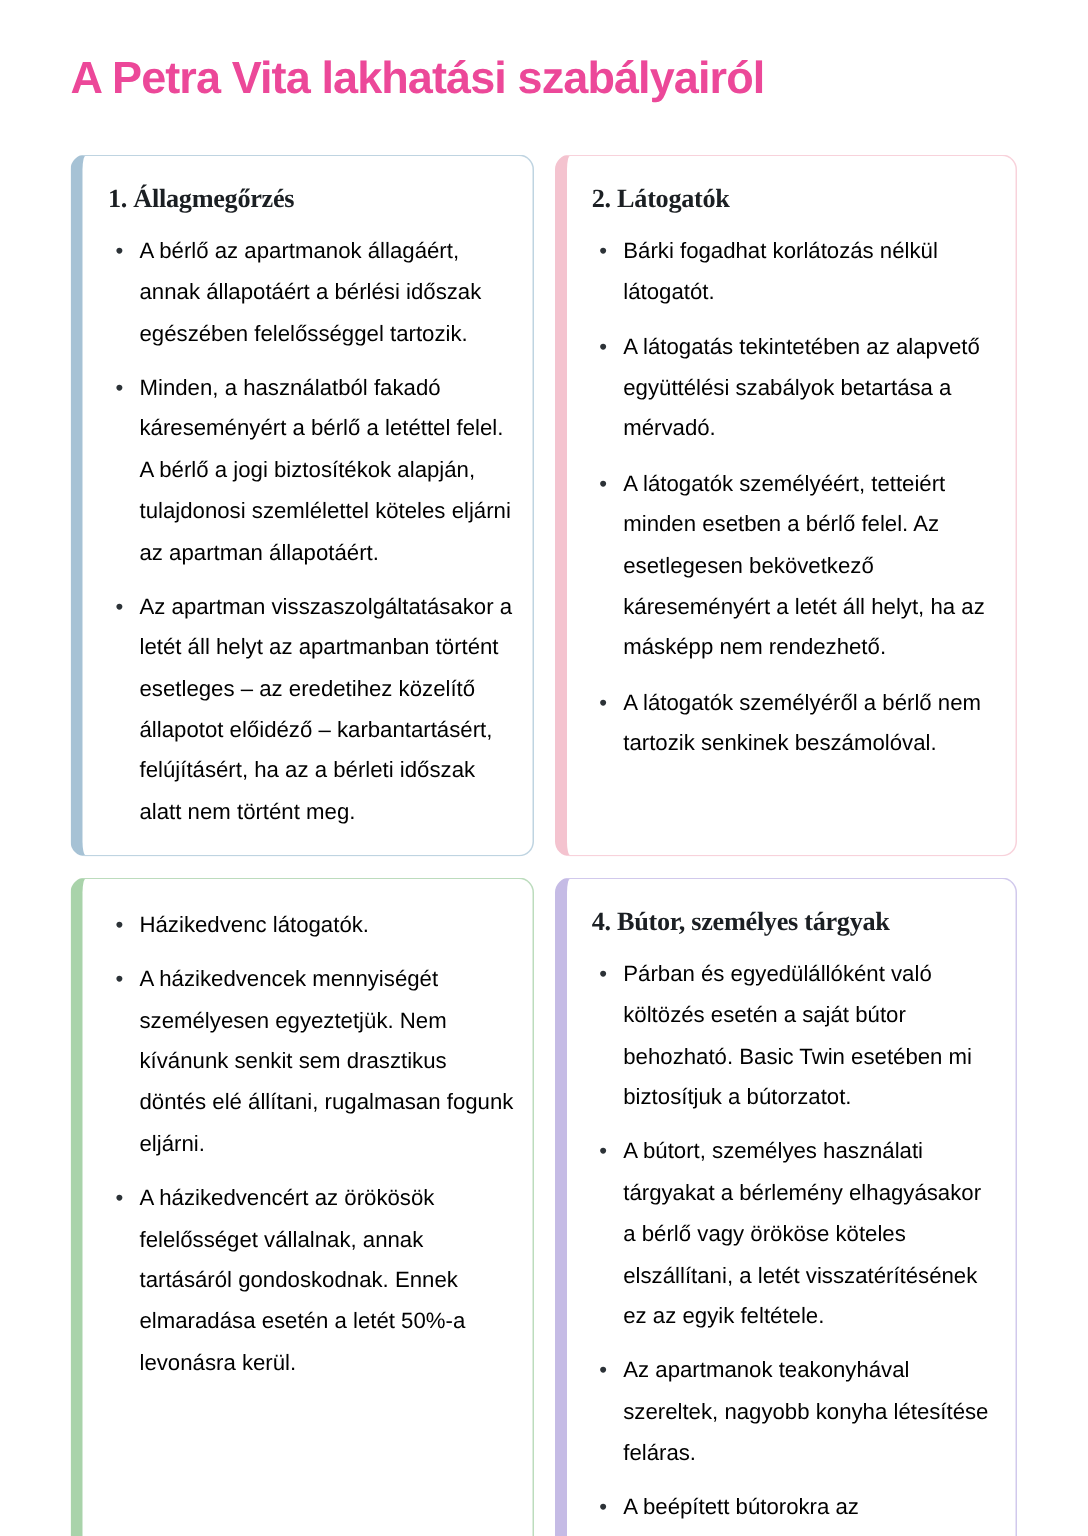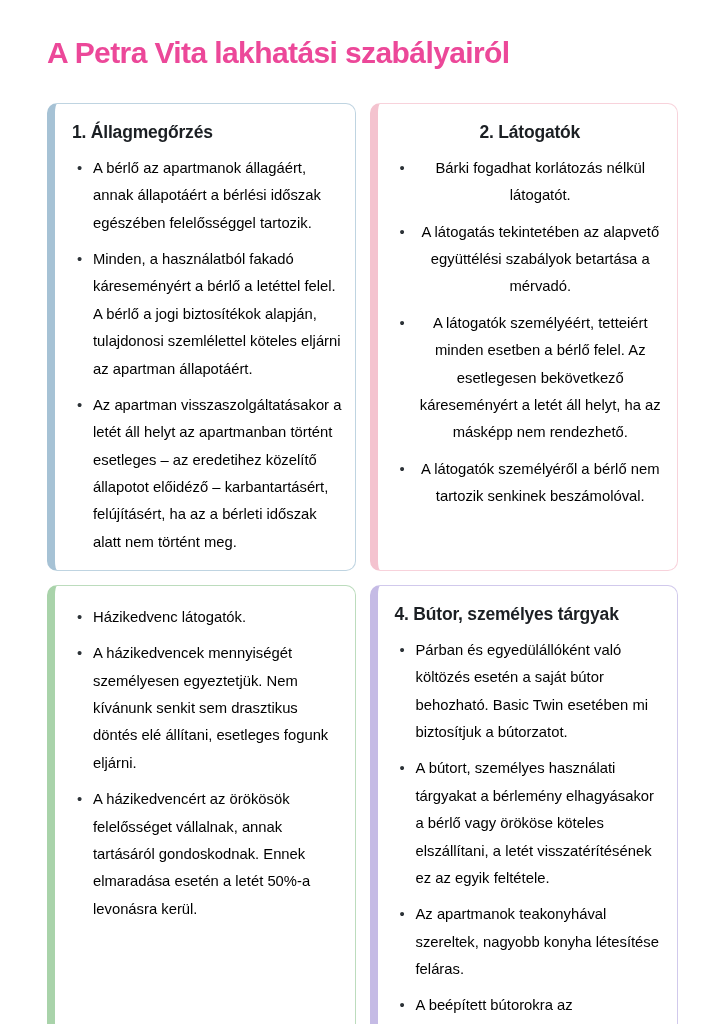--- a/index.html
+++ b/index.html
@@ -36,20 +36,21 @@
     border-radius: 10px;
     background: #ffffff;
     padding: 18px 12px 14px 17px;
   }
   .card-title {
     margin: 0 0 12px 0;
     font-size: 17.5px;
     font-weight: bold;
     letter-spacing: -0.2px;
     color: #1b1f23;
+    font-family: Liberation Serif, serif;
   }
   ul.bullets {
     list-style: none;
     margin: 0;
     padding: 0;
   }
   ul.bullets li {
     position: relative;
     padding-left: 21px;
     margin-bottom: 9px;
@@ -77,34 +78,34 @@
 
     <section class="rule-card" style="border-color: rgb(191, 212, 225) rgb(191, 212, 225) rgb(191, 212, 225) rgb(166, 194, 213);">
       <h2 class="card-title">1. Állagmegőrzés</h2>
       <ul class="bullets">
           <li>A bérlő az apartmanok állagáért, annak állapotáért a bérlési időszak egészében felelősséggel tartozik.</li>
           <li>Minden, a használatból fakadó káreseményért a bérlő a letéttel felel. A bérlő a jogi biztosítékok alapján, tulajdonosi szemlélettel köteles eljárni az apartman állapotáért.</li>
           <li>Az apartman visszaszolgáltatásakor a letét áll helyt az apartmanban történt esetleges – az eredetihez közelítő állapotot előidéző – karbantartásért, felújításért, ha az a bérleti időszak alatt nem történt meg.</li>
         </ul>
     </section>
 
-    <section class="rule-card" style="border-color: rgb(248, 210, 219) rgb(248, 210, 219) rgb(248, 210, 219) rgb(244, 195, 207); text-align: center;">
+    <section class="rule-card" style="border-color: rgb(248, 210, 219) rgb(248, 210, 219) rgb(248, 210, 219) rgb(244, 195, 207);">
       <h2 class="card-title">2. Látogatók</h2>
       <ul class="bullets">
           <li>Bárki fogadhat korlátozás nélkül látogatót.</li>
           <li>A látogatás tekintetében az alapvető együttélési szabályok betartása a mérvadó.</li>
           <li>A látogatók személyéért, tetteiért minden esetben a bérlő felel. Az esetlegesen bekövetkező káreseményért a letét áll helyt, ha az másképp nem rendezhető.</li>
           <li>A látogatók személyéről a bérlő nem tartozik senkinek beszámolóval.</li>
         </ul>
     </section>
 
     <section class="rule-card" style="border-color: rgb(188, 220, 189) rgb(188, 220, 189) rgb(188, 220, 189) rgb(169, 211, 170);">
       <ul class="bullets">
           <li>Házikedvenc látogatók.</li>
-          <li>A házikedvencek mennyiségét személyesen egyeztetjük. Nem kívánunk senkit sem drasztikus döntés elé állítani, esetleges fogunk eljárni.</li>
+          <li>A házikedvencek mennyiségét személyesen egyeztetjük. Nem kívánunk senkit sem drasztikus döntés elé állítani, rugalmasan fogunk eljárni.</li>
           <li>A házikedvencért az örökösök felelősséget vállalnak, annak tartásáról gondoskodnak. Ennek elmaradása esetén a letét 50%-a levonásra kerül.</li>
         </ul>
     </section>
 
     <section class="rule-card" style="border-color: rgb(209, 201, 236) rgb(209, 201, 236) rgb(209, 201, 236) rgb(197, 187, 229);">
       <h2 class="card-title">4. Bútor, személyes tárgyak</h2>
       <ul class="bullets">
           <li>Párban és egyedülállóként való költözés esetén a saját bútor behozható. Basic Twin esetében mi biztosítjuk a bútorzatot.</li>
           <li>A bútort, személyes használati tárgyakat a bérlemény elhagyásakor a bérlő vagy örököse köteles elszállítani, a letét visszatérítésének ez az egyik feltétele.</li>
           <li>Az apartmanok teakonyhával szereltek, nagyobb konyha létesítése feláras.</li>

